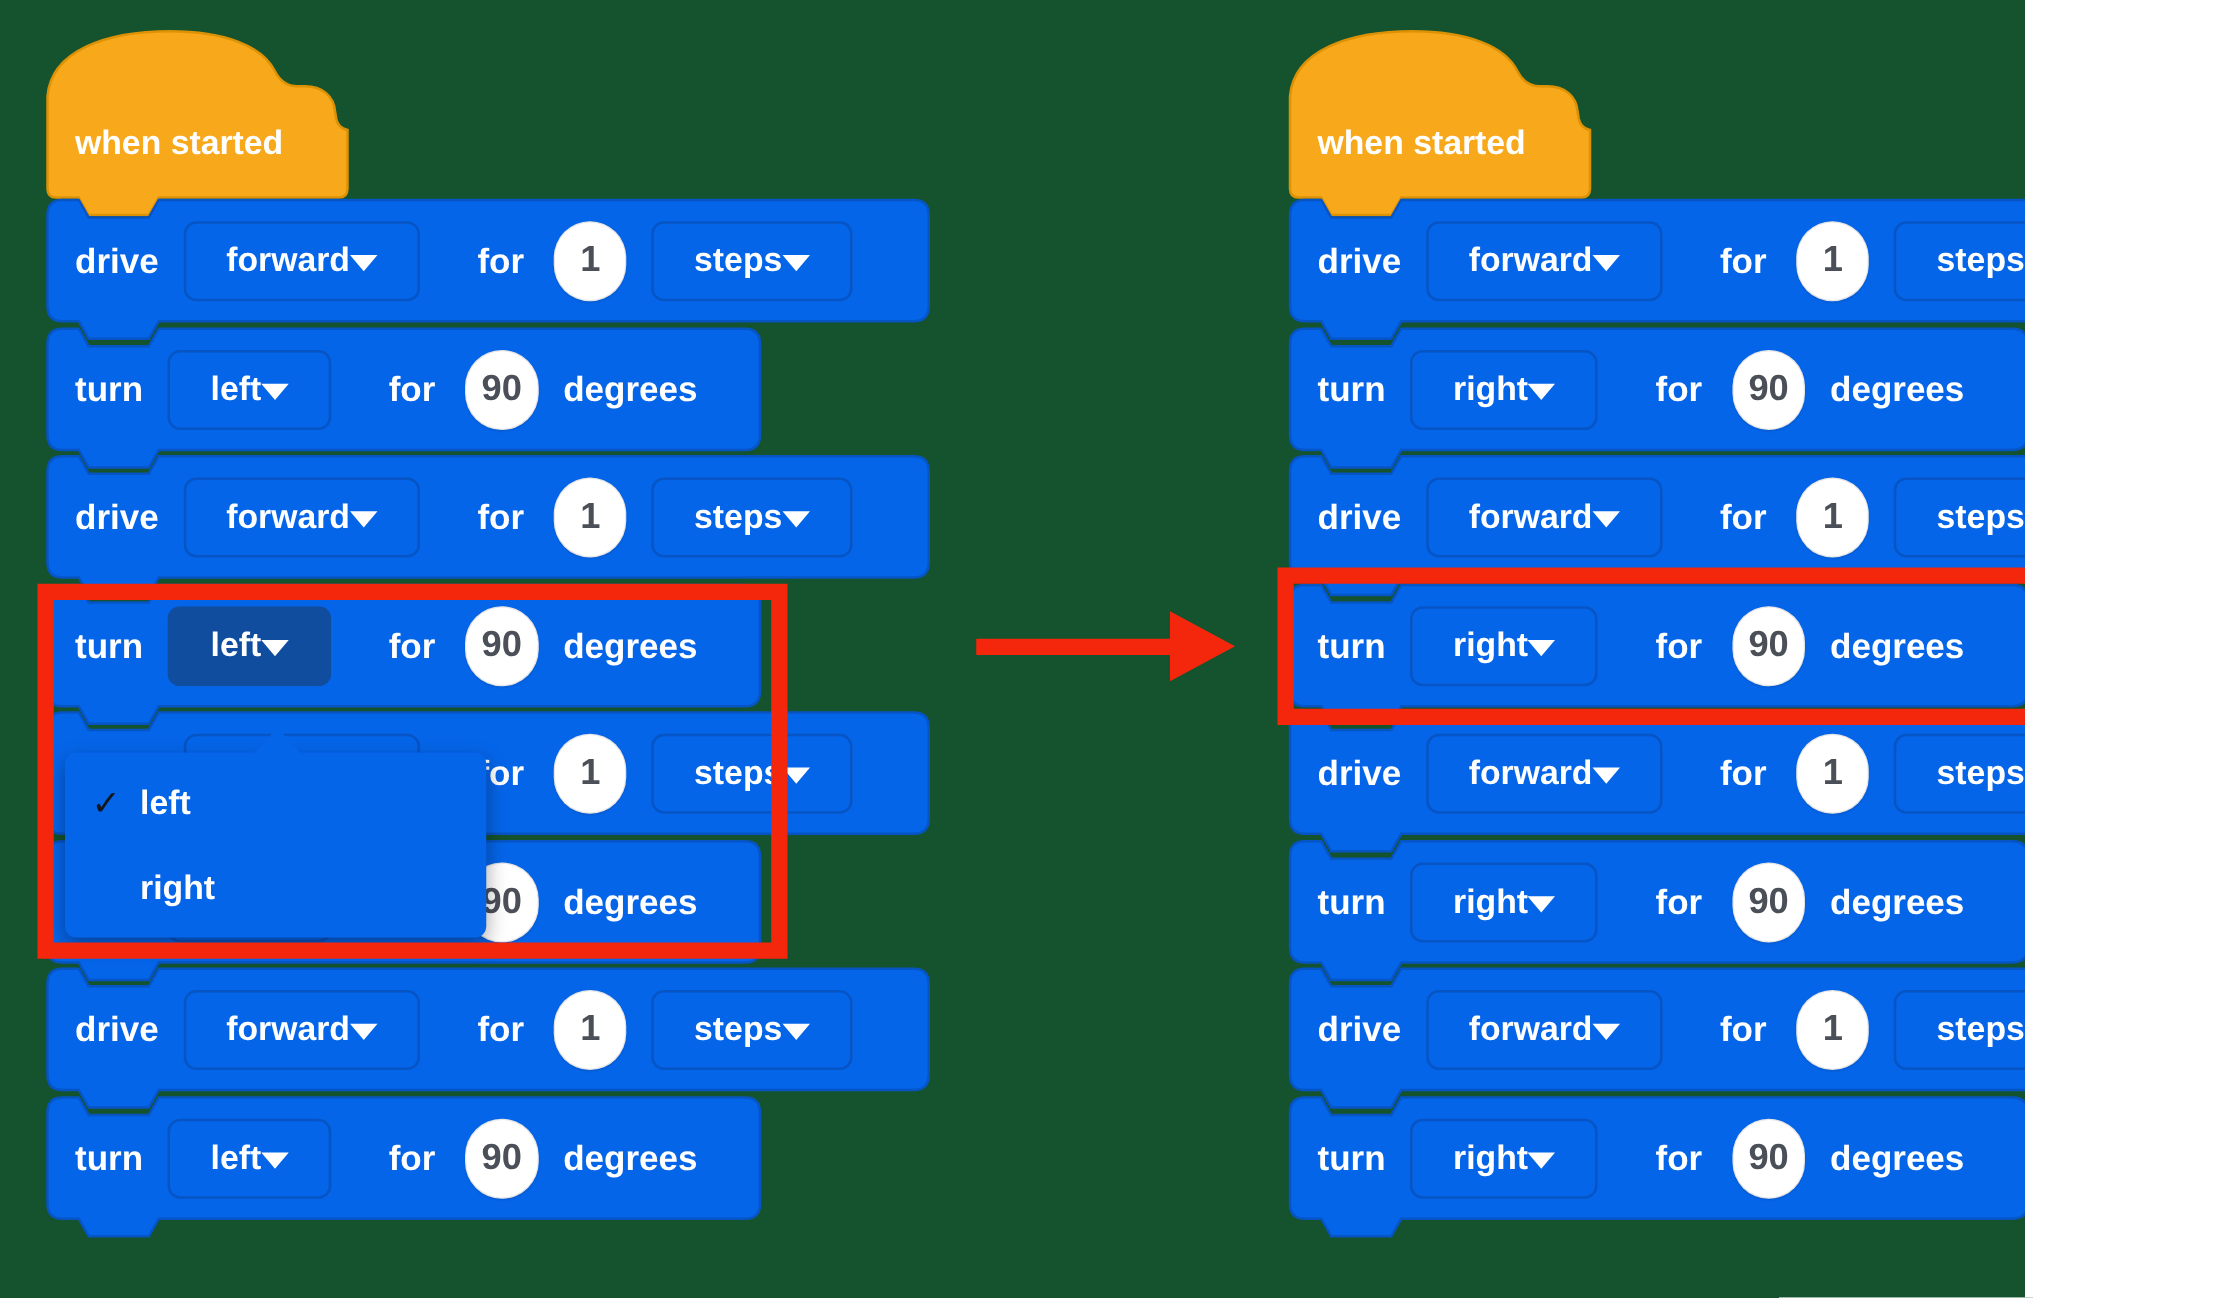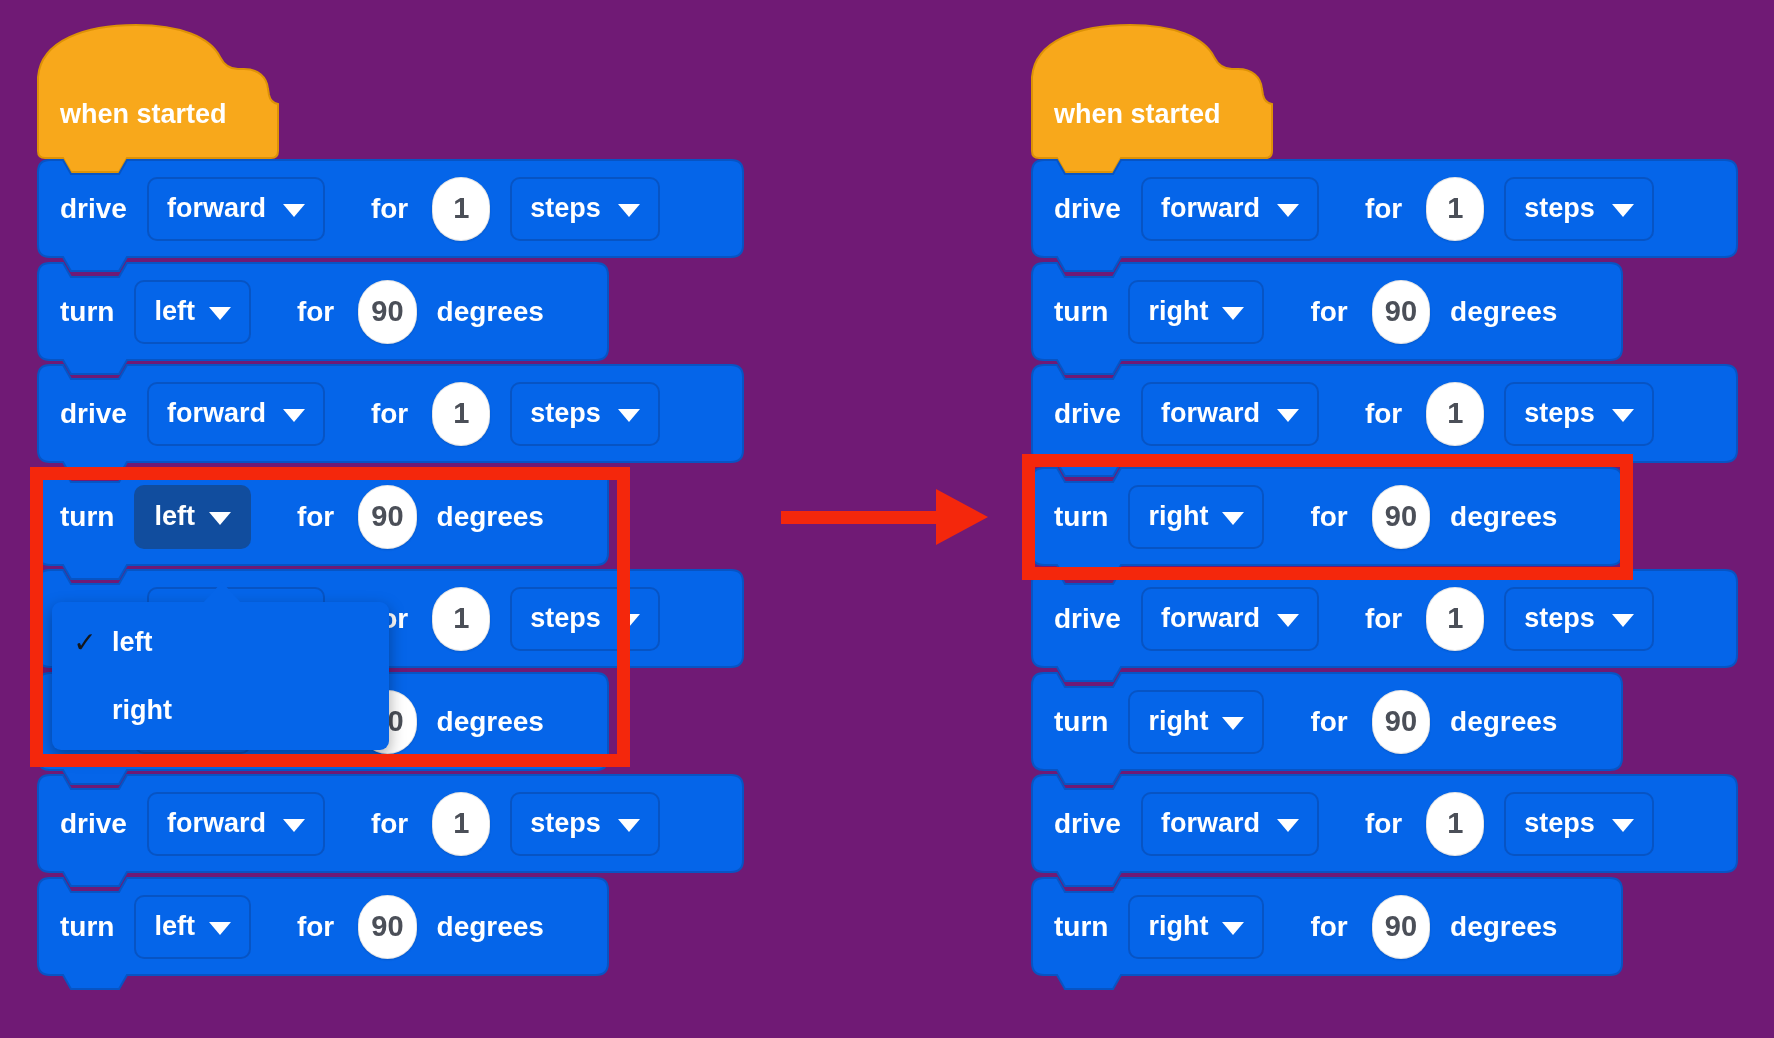--- a/index.html
+++ b/index.html
@@ -1,32 +1,32 @@
 <!DOCTYPE html>
 <html><head>
 <meta charset="utf-8">
 <style>
   html,body{margin:0;padding:0;background:#ffffff;}
   #canvas{
-    position:relative;width:1774px;height:1038px;background:#701a75;overflow:hidden;
+    position:relative;width:1620px;height:1038px;background:#14532d;overflow:hidden;
     font-family:"Liberation Sans","DejaVu Sans",sans-serif;font-weight:bold;
   }
   .stack-el{position:absolute;}
   .block{position:absolute;}
   .block svg{position:absolute;left:0;top:0;overflow:visible;display:block;}
   .row{
     position:absolute;left:22px;top:0;height:97px;display:flex;align-items:center;gap:20px;
     white-space:nowrap;
   }
   .lbl{color:#fff;font-size:28px;}
   .lbl.for{margin-left:26px;margin-right:4px;text-align:right;}
   .field{
-    box-sizing:border-box;height:64px;min-width:120px;padding:0 18px;border-radius:10px;
-    border:2px solid var(--block-border);display:flex;align-items:center;justify-content:space-between;
-    gap:14px;color:#fff;font-size:27px;cursor:pointer;
+    box-sizing:border-box;height:64px;min-width:120px;padding:0 32px;border-radius:10px;
+    border:2px solid var(--block-border);display:flex;align-items:center;justify-content:center;
+    color:#fff;font-size:27px;cursor:pointer;
   }
   .field.pressed{background:var(--pressed);border-color:transparent;}
   .caret{
     width:0;height:0;border-left:11px solid transparent;border-right:11px solid transparent;
     border-top:13px solid #fff;margin-top:3px;
   }
   .oval{
     box-sizing:border-box;height:64px;min-width:58px;padding:0 13px;border-radius:34px;
     background:#fff;color:var(--oval-text);font-size:29px;display:flex;align-items:center;
     justify-content:center;box-shadow:inset 0 0 0 1px rgba(0,0,0,0.10), 0 1px 2px rgba(0,0,0,0.12);

